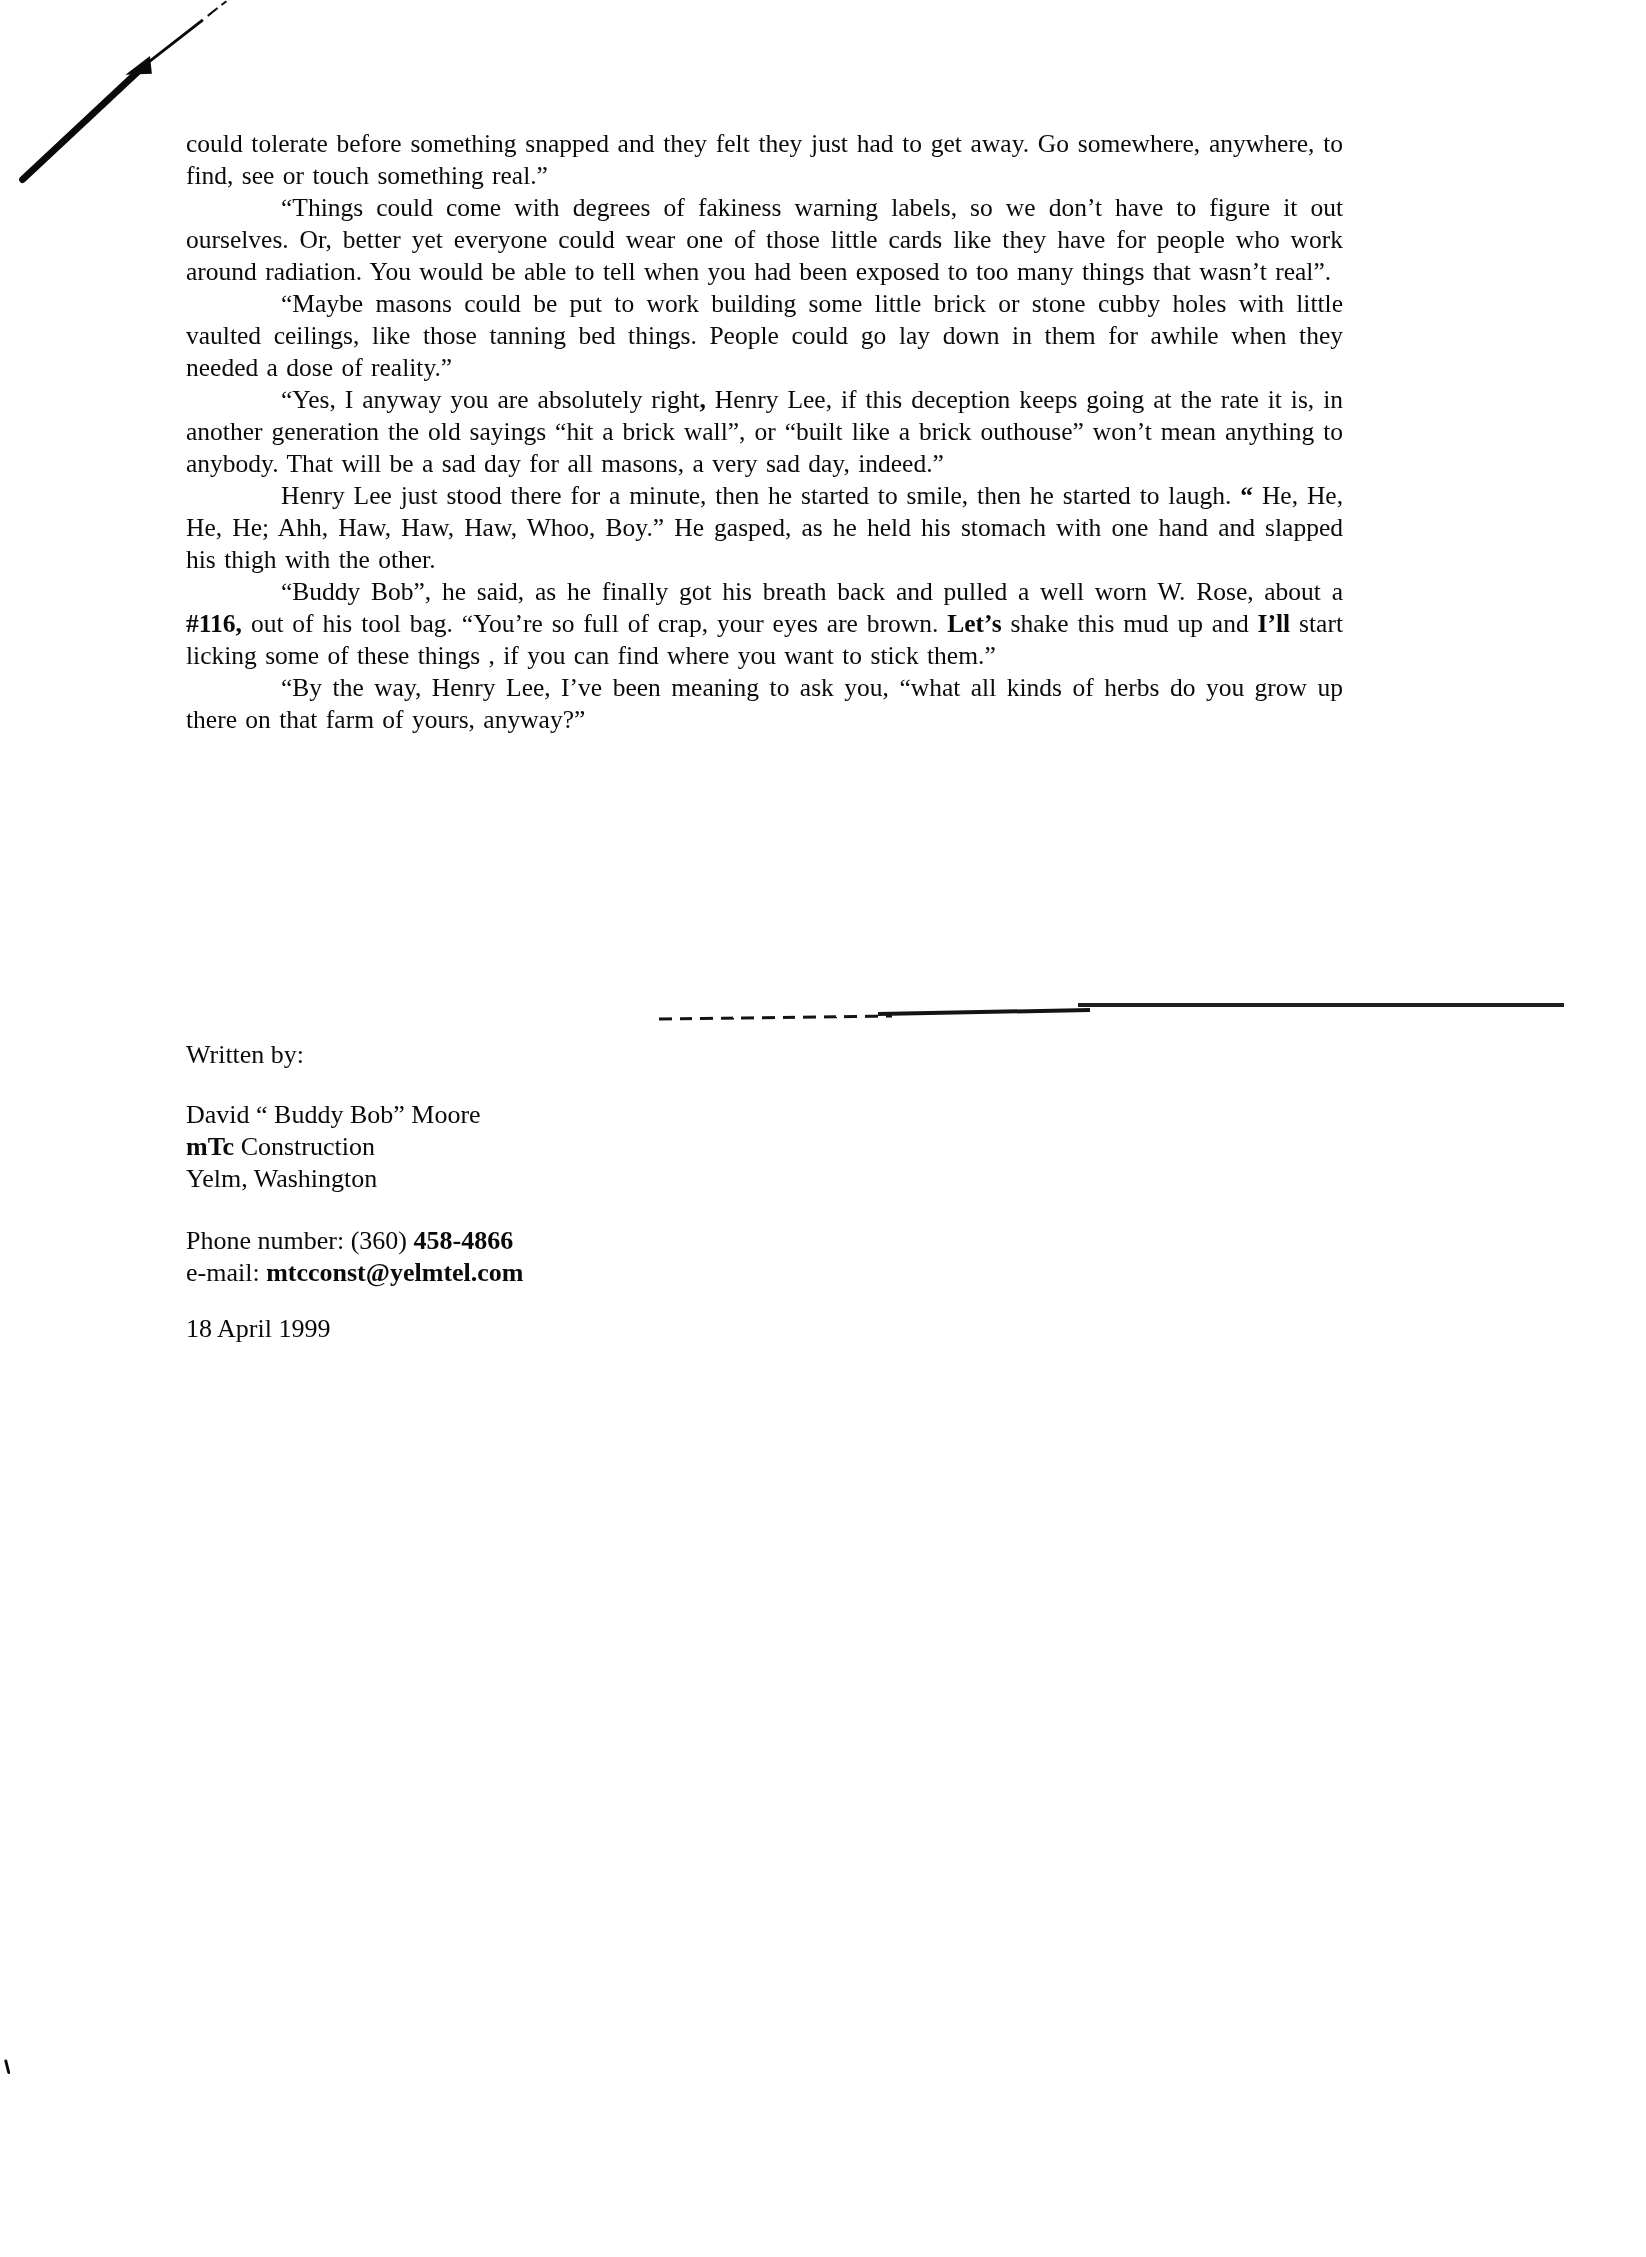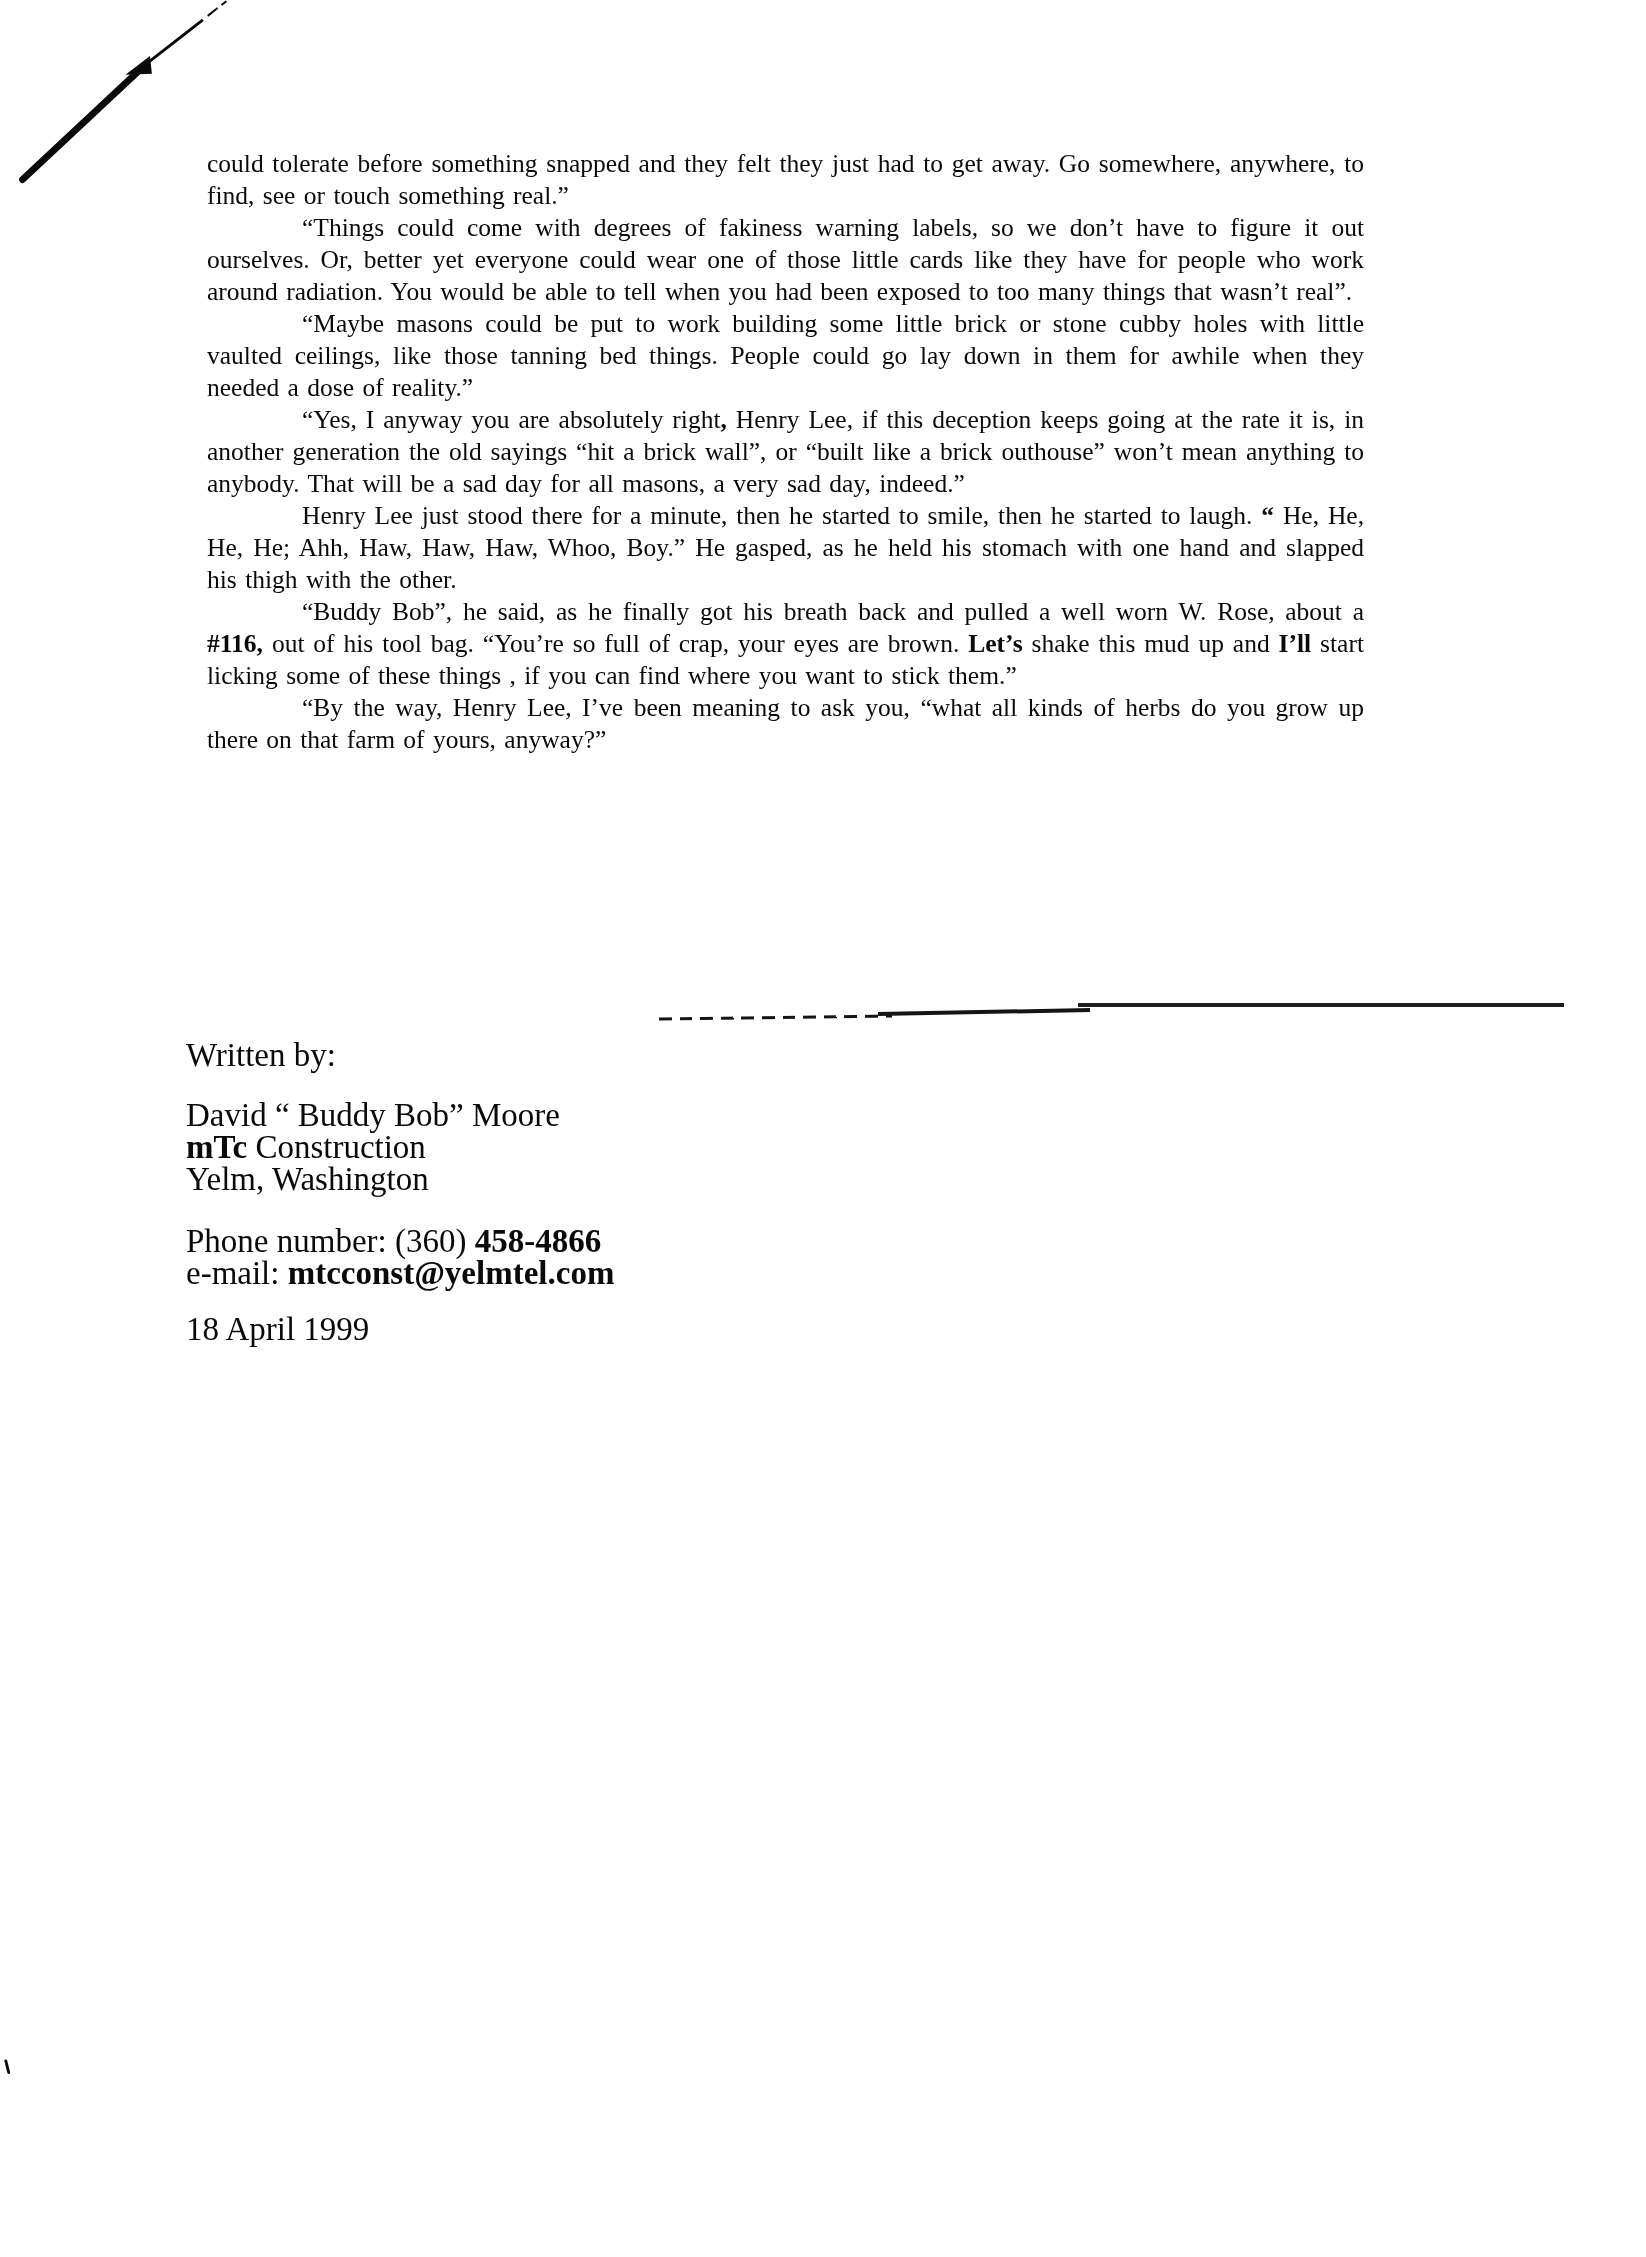--- a/index.html
+++ b/index.html
@@ -8,21 +8,21 @@
     width:1647px;height:2257px;
     margin:0 auto;
     background:#ffffff;
     font-family:"Liberation Serif", serif;
     color:#0a0a0a;
     overflow:hidden;
   }
   
   .body-text{
     position:absolute;
-    left:186px;top:148px;width:1157px;margin-left:21px;
+    left:186px;top:128px;width:1157px;
   }
   .body-text p{
     margin:0;
     font-size:25.5px;
     line-height:32px;
     text-align:justify;
     word-spacing:2px;
   }
   .body-text p.indent{text-indent:95px;}
   .b{font-weight:700;}
@@ -37,21 +37,21 @@
     background:#141414;
     transform:rotate(-1.1deg);
   }
   .rule-clean{
     position:absolute;left:1078px;top:1003px;width:486px;height:3.9px;
     background:#1f1f1f;
   }
   
   .signature{
     position:absolute;left:186px;top:1039px;width:882px;
-    font-size:33px;line-height:32px;
+    font-size:26px;line-height:32px;
   }
   .signature p{margin:0;}
   .sig-name{margin-top:28px !important;}
   .sig-phone{margin-top:30px !important;}
   .sig-date{margin-top:23.5px !important;}
   .pen-stroke{position:absolute;left:0;top:0;}
   .tick-mark{position:absolute;left:0;top:2053px;}
 </style>
 </head>
 <body>

